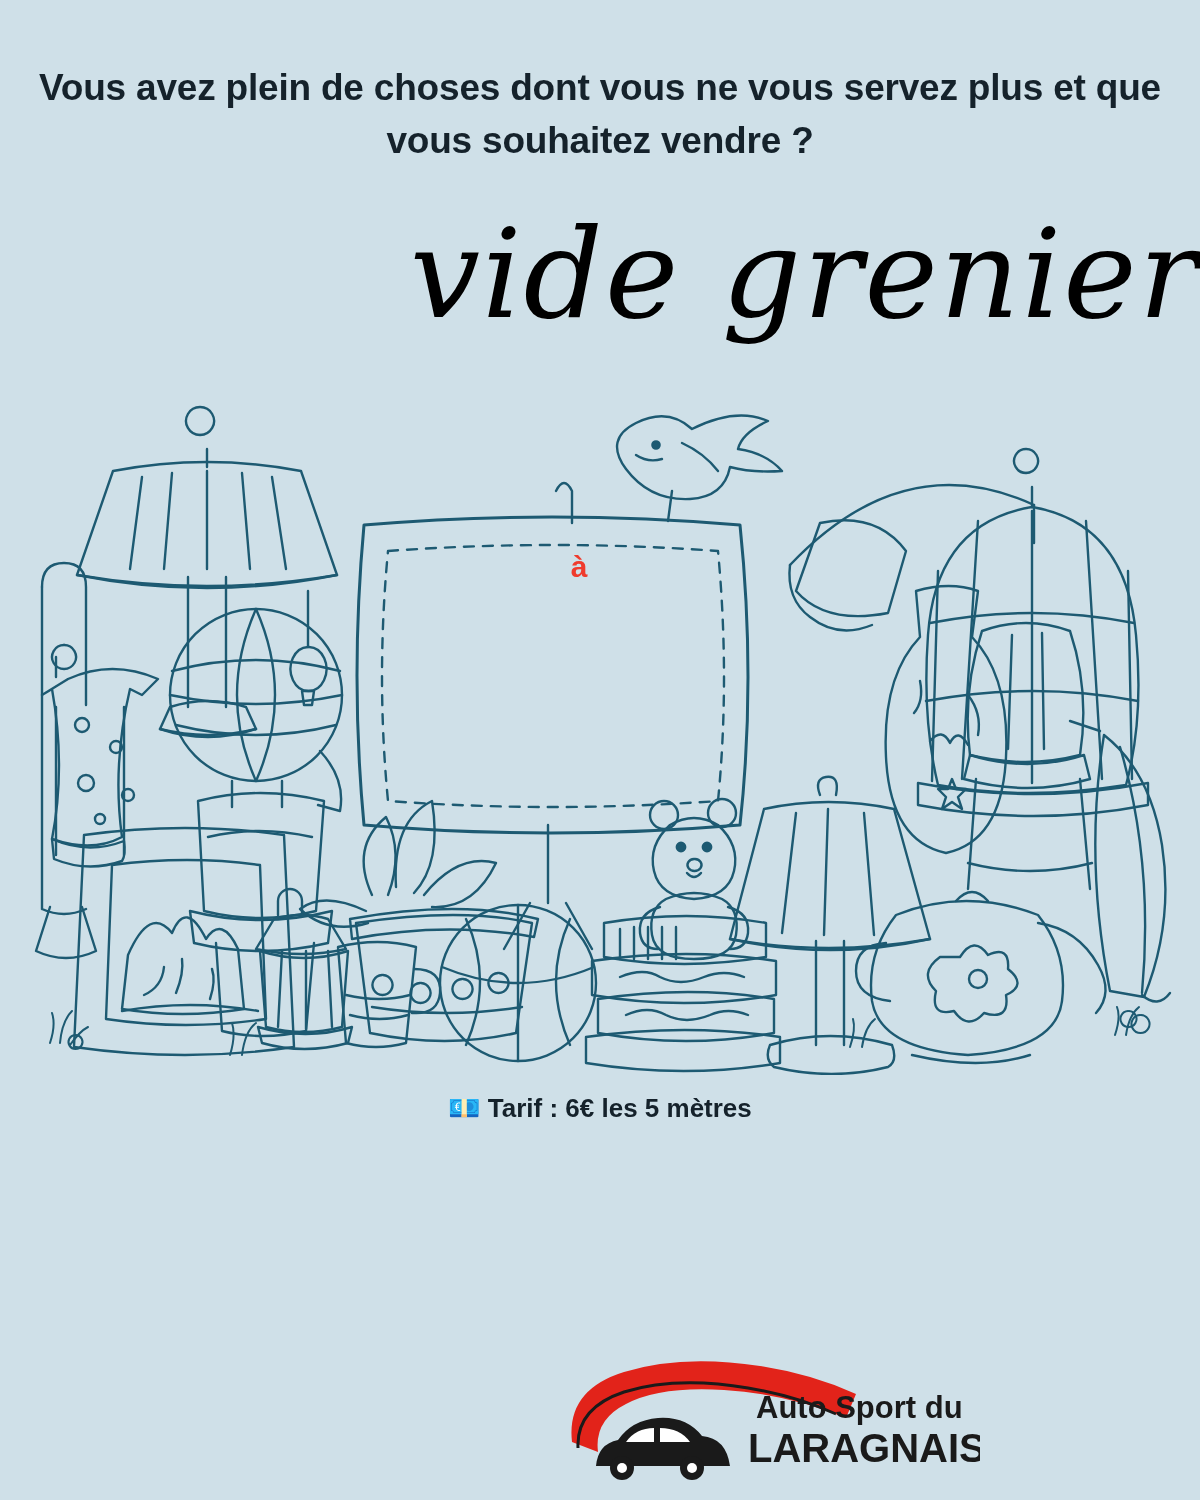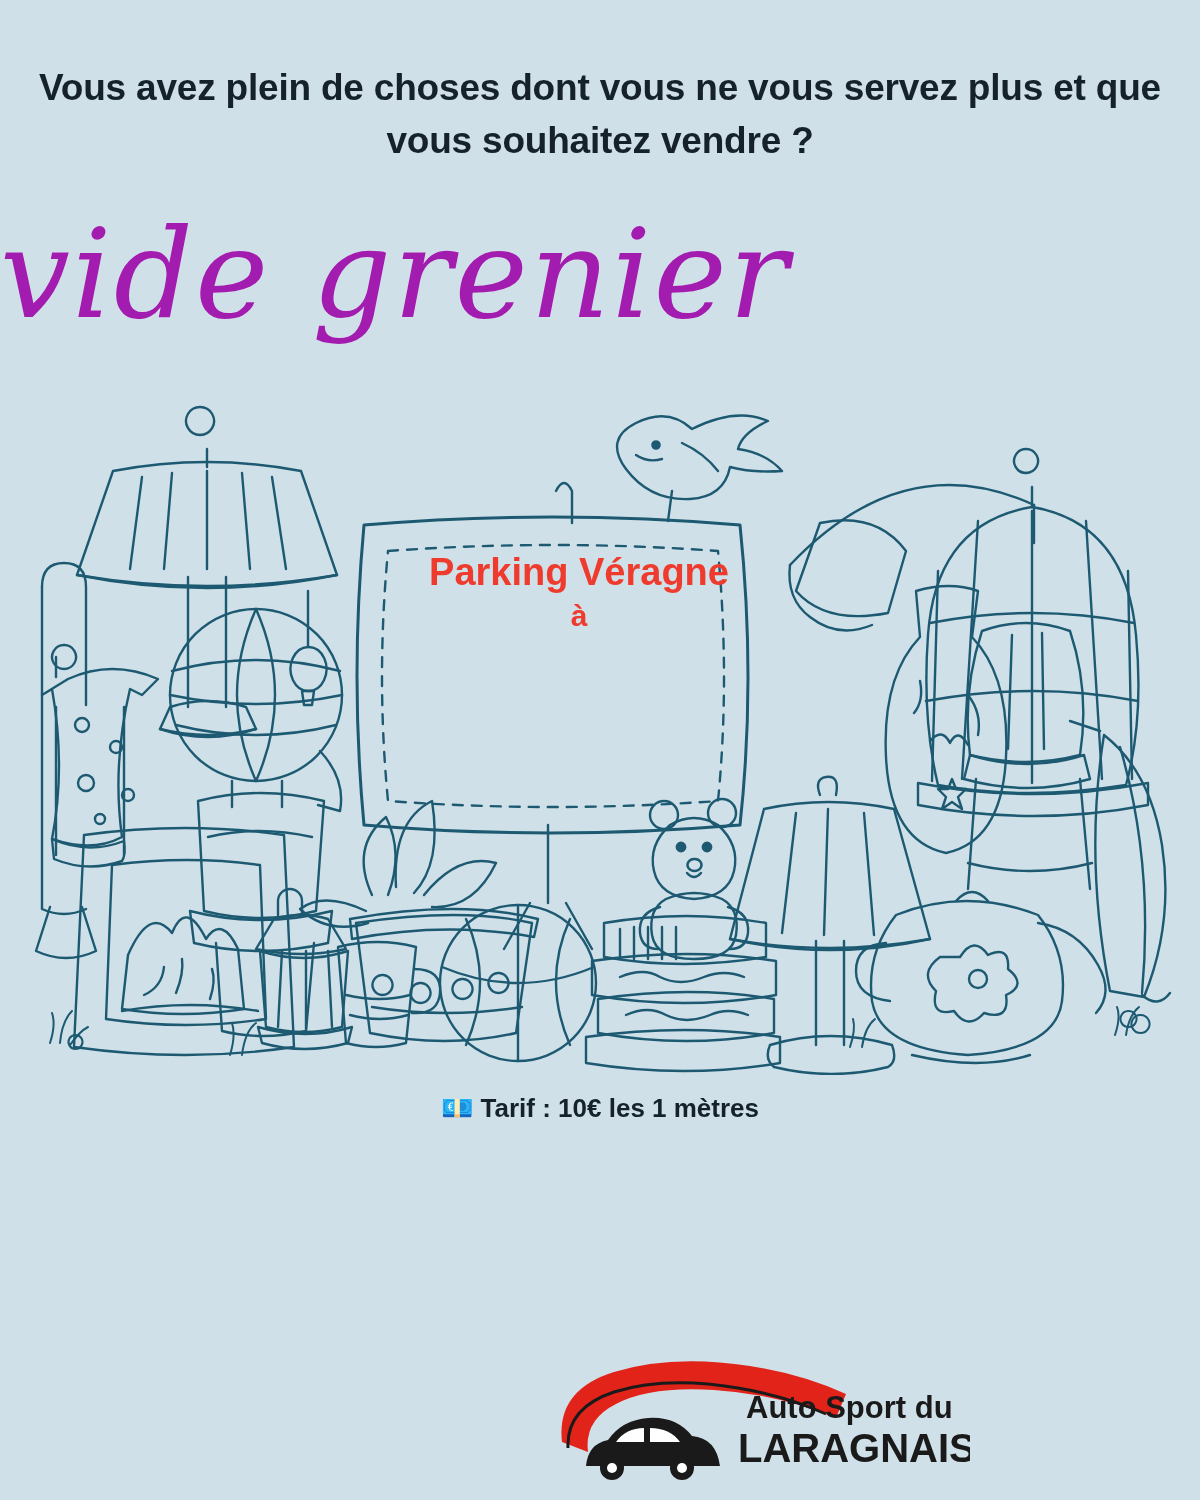--- a/index.html
+++ b/index.html
@@ -37,26 +37,26 @@
     padding: 0 14px;
     box-sizing: border-box;
   }
 
   
   .script-title {
     position: absolute;
     top: 212px;
     left: 0;
     width: 1200px;
-    text-align: left;
+    text-align: right;
     font-family: "DejaVu Serif", serif;
     font-style: italic;
     font-size: 124px;
     line-height: 1;
-    color: #a21caf;
+    color: #000000;
     letter-spacing: 2px;
     text-shadow: 0 0 1px rgba(255,255,255,0.6);
   }
 
   
   .illustration {
     position: absolute;
     top: 395px;
     left: 20px;
     width: 1160px;
@@ -107,21 +107,21 @@
   .info-gap {
     height: 34px;
   }
   .info-gap-sm {
     height: 30px;
   }
 
   
   .logo {
     position: absolute;
-    right: 38px;
+    right: 28px;
     bottom: 14px;
     width: 420px;
     height: 140px;
   }
   .logo svg { display:block; width:100%; height:100%; }
 </style>
 </head>
 <body>
 
 <div class="poster">
@@ -323,28 +323,27 @@
       <g>
         <path d="M536 96 q8 -16 16 0 l0 32"></path>
         <path d="M344 130 q188 -16 376 0 q16 154 0 300 q-190 16 -376 0 q-14 -148 0 -300 Z" stroke-width="3"></path>
         <path d="M368 156 q166 -12 330 0 q12 128 0 250 q-166 12 -330 0 q-12 -124 0 -250 Z" stroke-dasharray="10 9"></path>
         <path d="M528 430 l0 78 M510 508 l-26 46 M546 508 l26 46"></path>
       </g>
     </svg>
   </div>
 
   <div class="sign-text">
-    <div class="big">Parking Véragne</div>
     <div class="small">à</div>
   </div>
 
   <div class="info">
     <div class="info-line">
       <span class="emoji">💶</span>
-      <span>Tarif : 10€ les 1 mètres</span>
+      <span>Tarif : 6€ les 5 mètres</span>
     </div>
     <div class="info-gap"></div>
     <div class="info-gap-sm"></div>
   </div>
 
   <div class="logo">
     <svg viewBox="0 0 420 140" xmlns="http://www.w3.org/2000/svg">
       <g>
         <path d="M12 96 q-6 -52 52 -70 q58 -18 136 -6 q52 8 96 28 l-10 24 q-58 -24 -122 -28 q-64 -4 -98 14 q-32 16 -28 48 Z" fill="#e2231a"></path>
         <path d="M18 102 q-2 -40 46 -56 q52 -16 124 -4 q48 8 88 26" fill="none" stroke="#1a1a1a" stroke-width="3"></path>

